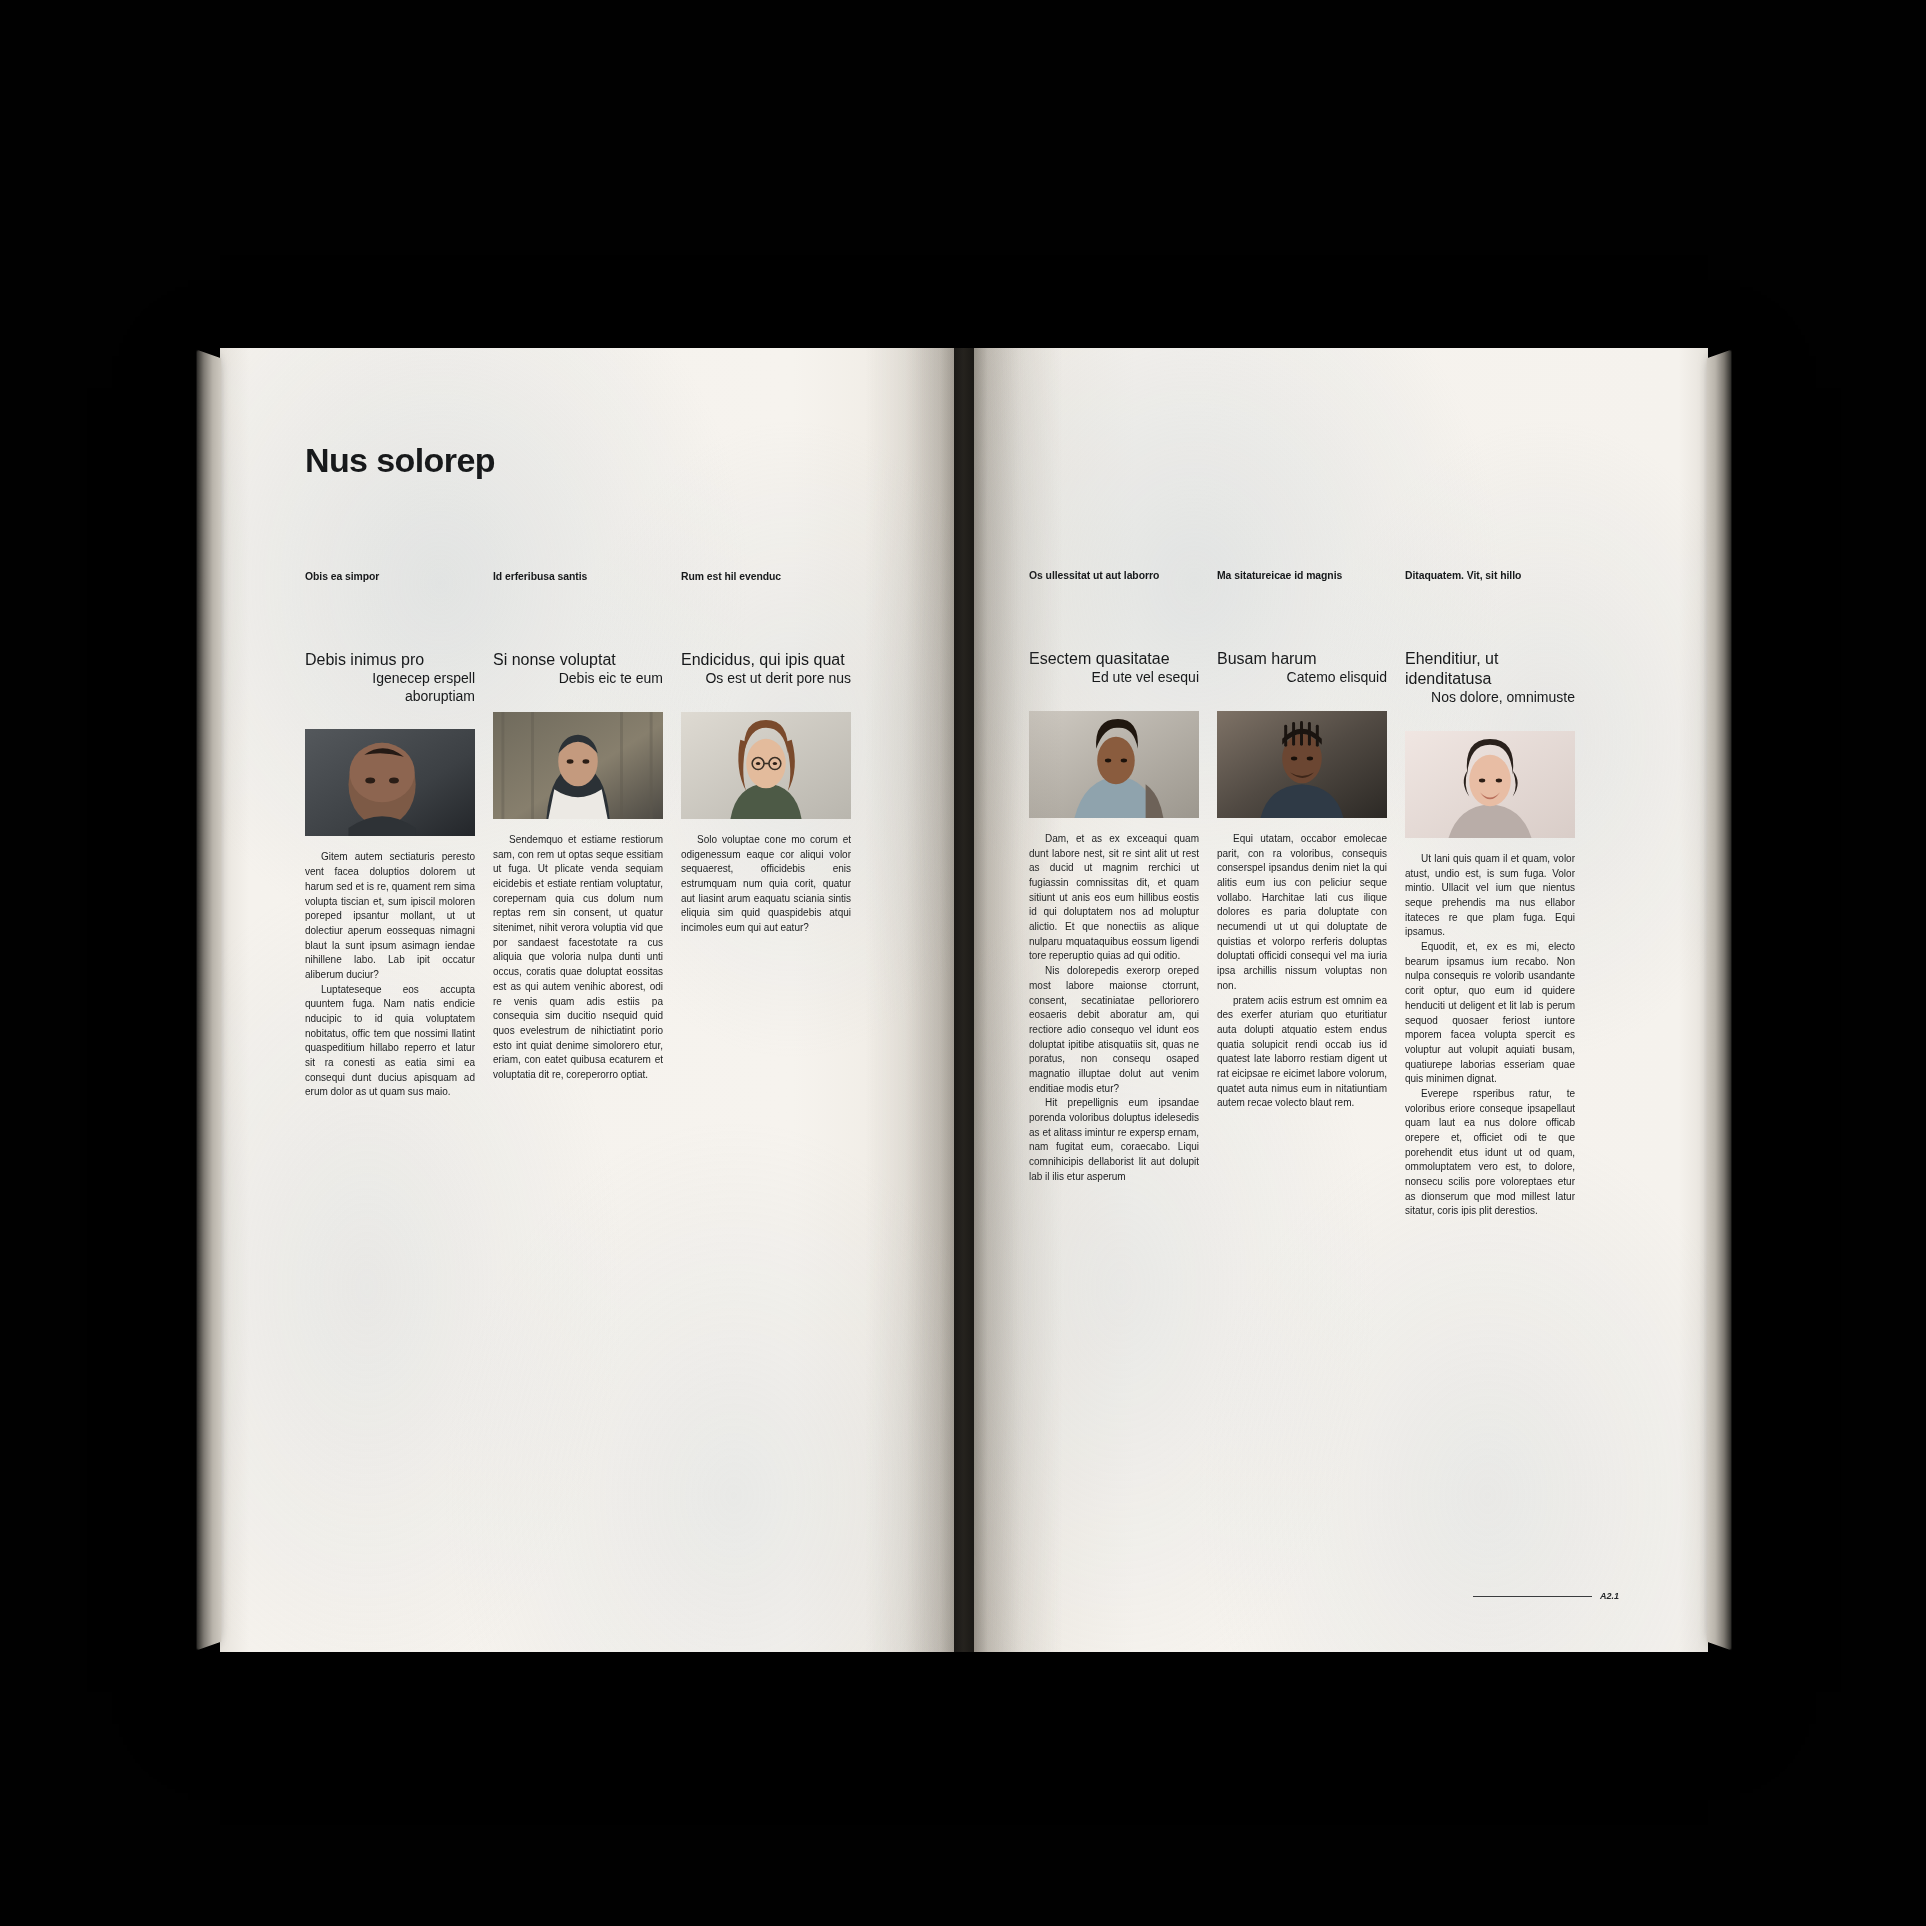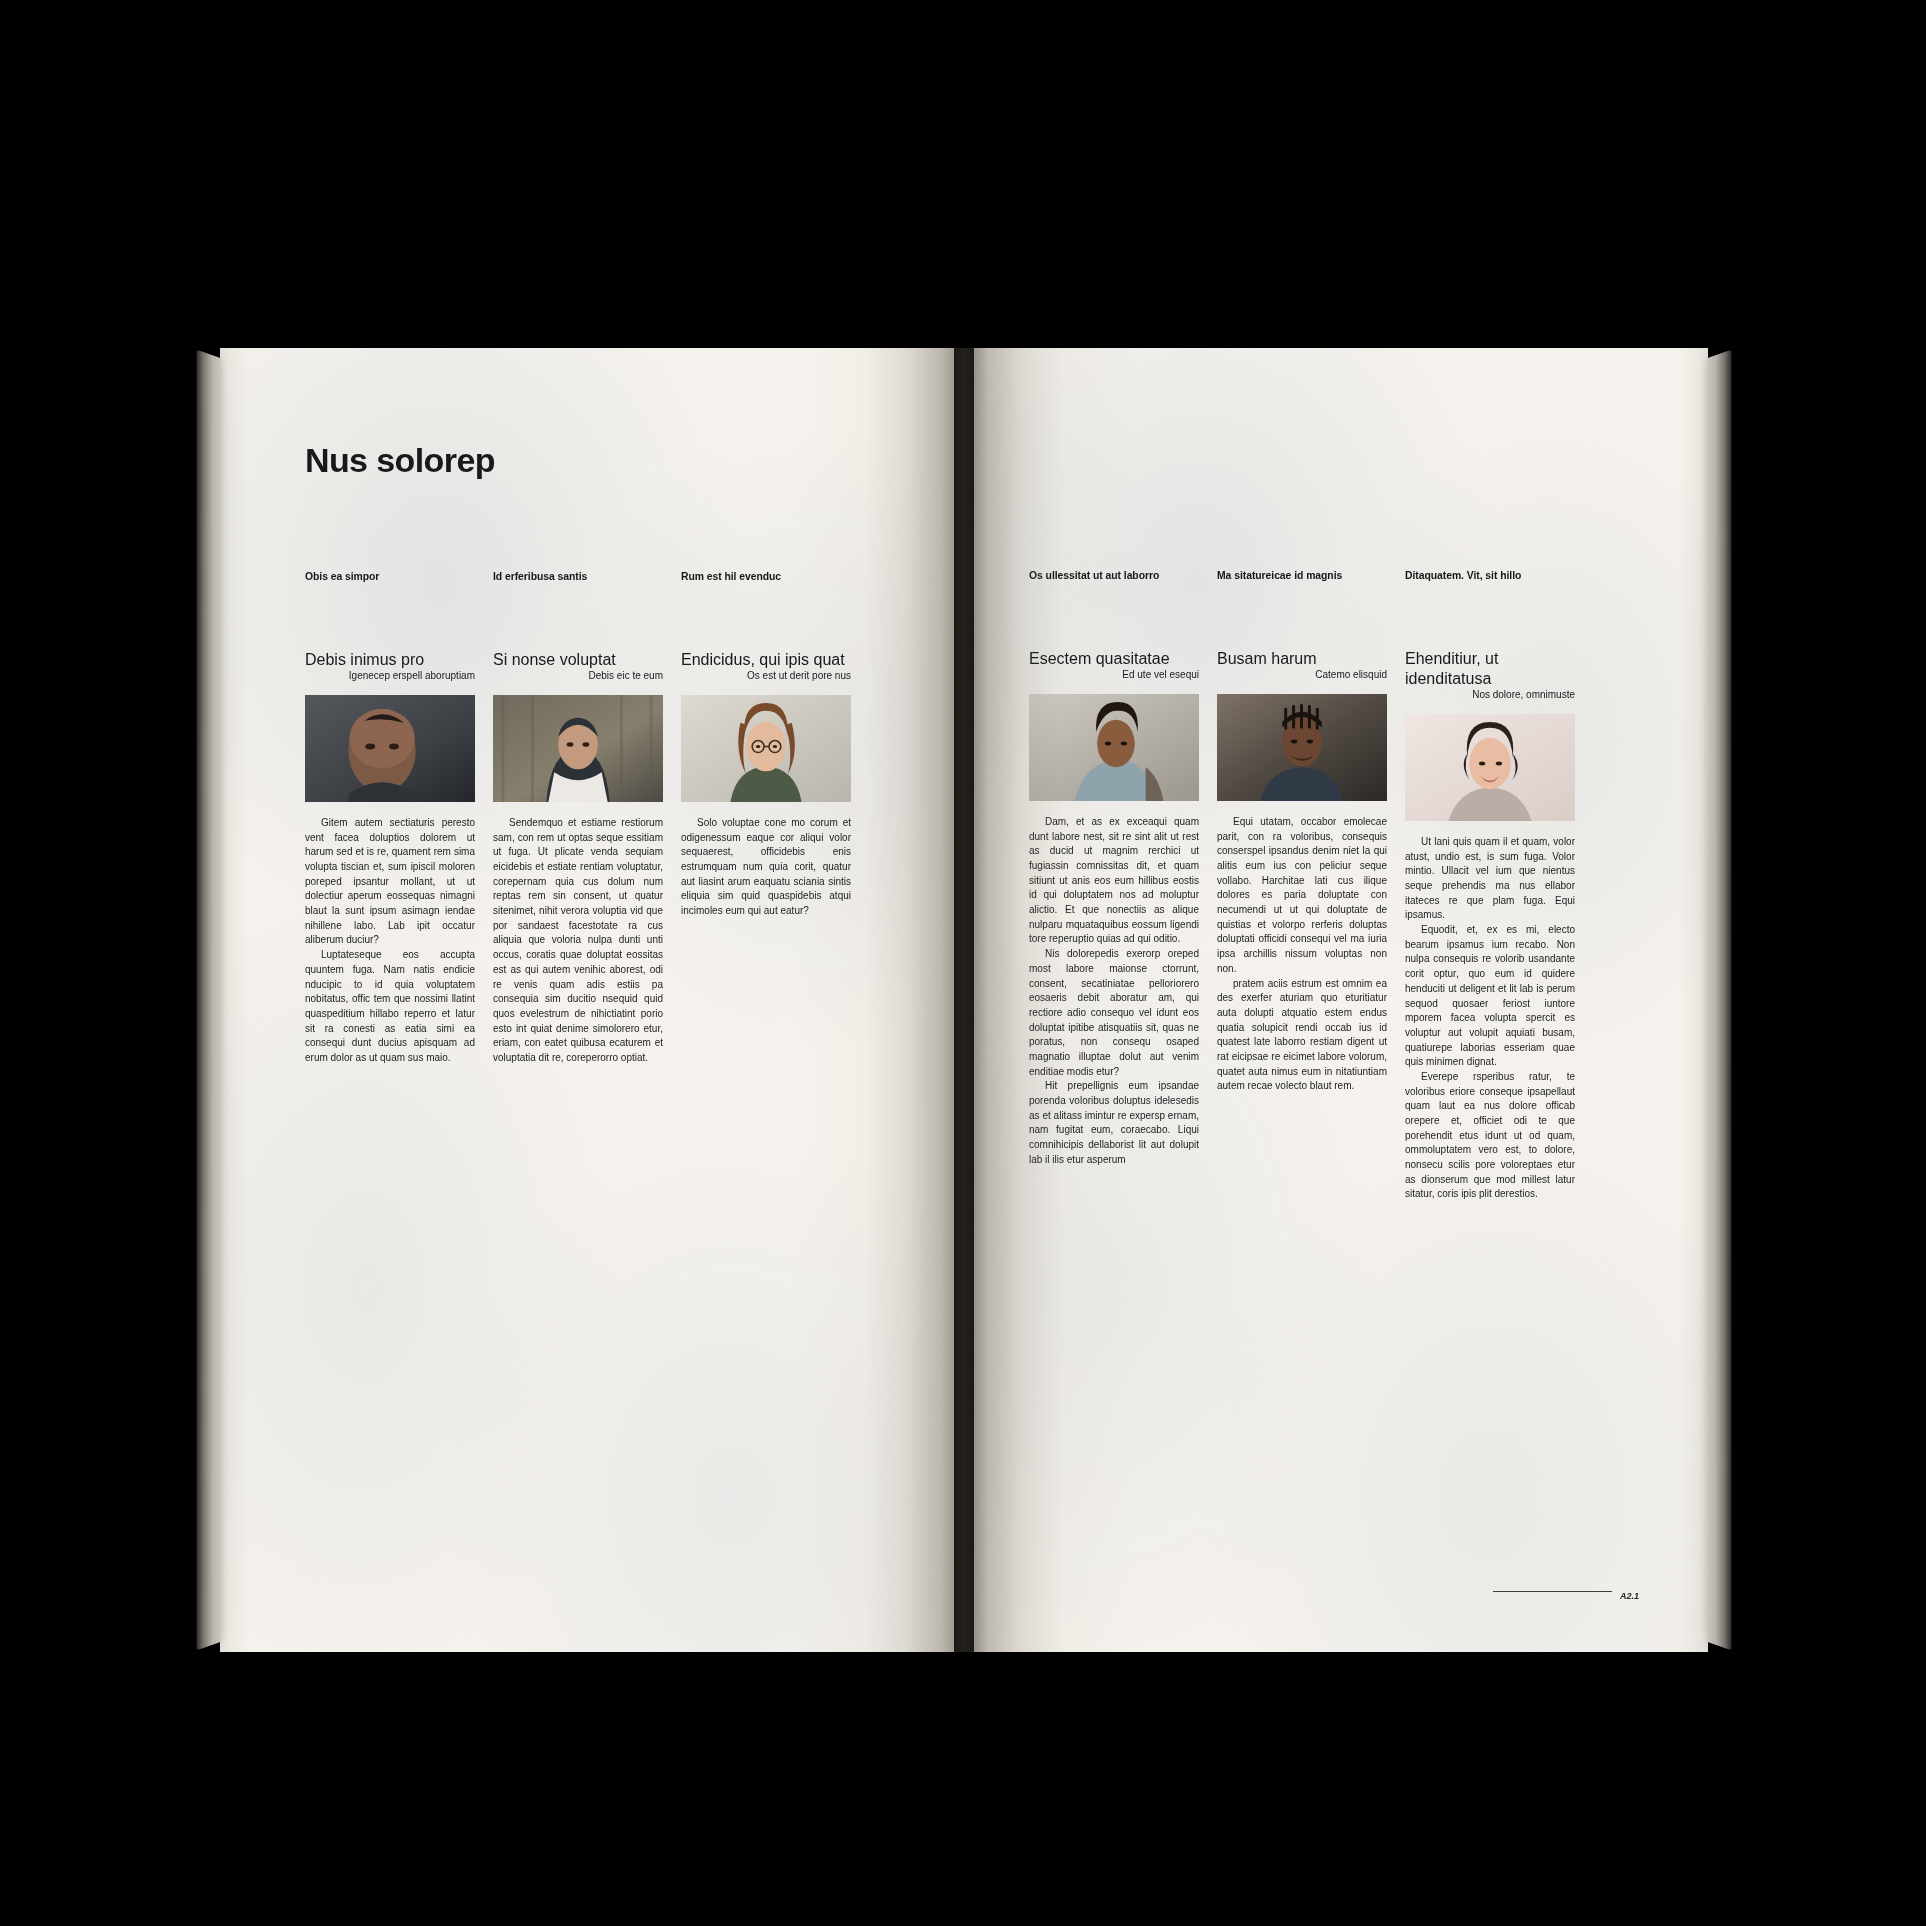--- a/index.html
+++ b/index.html
@@ -144,25 +144,25 @@
     margin-bottom: 67px;
     line-height: 1.2;
   }
 
   .cap-ital {
     font-size: 16px;
     color: #17191b;
     line-height: 1.25;
   }
   .cap-right {
-    font-size: 10px;
+    font-size: 14px;
     color: #17191b;
     text-align: right;
     line-height: 1.25;
-    margin-bottom: 12px;
+    margin-bottom: 24px;
   }
 
   .photo {
     width: 100%;
     height: 107px;
     margin-bottom: 14px;
     overflow: hidden;
     position: relative;
     background: #6b6e70;
   }
@@ -173,24 +173,24 @@
     line-height: 1.47;
     color: #1b1d1f;
     text-align: justify;
     hyphens: auto;
   }
   .body-text p { margin: 0; text-indent: 16px; }
   .body-text p.first { text-indent: 16px; }
 
   .folio {
     position: absolute;
-    right: 69px;
+    right: 89px;
     bottom: 51px;
     display: flex;
-    align-items: flex-start;
+    align-items: center;
     gap: 8px;
     z-index: 6;
   }
   .folio .rule {
     width: 119px;
     height: 1px;
     background: #3a3c3e;
   }
   .folio .num {
     font-size: 9px;

